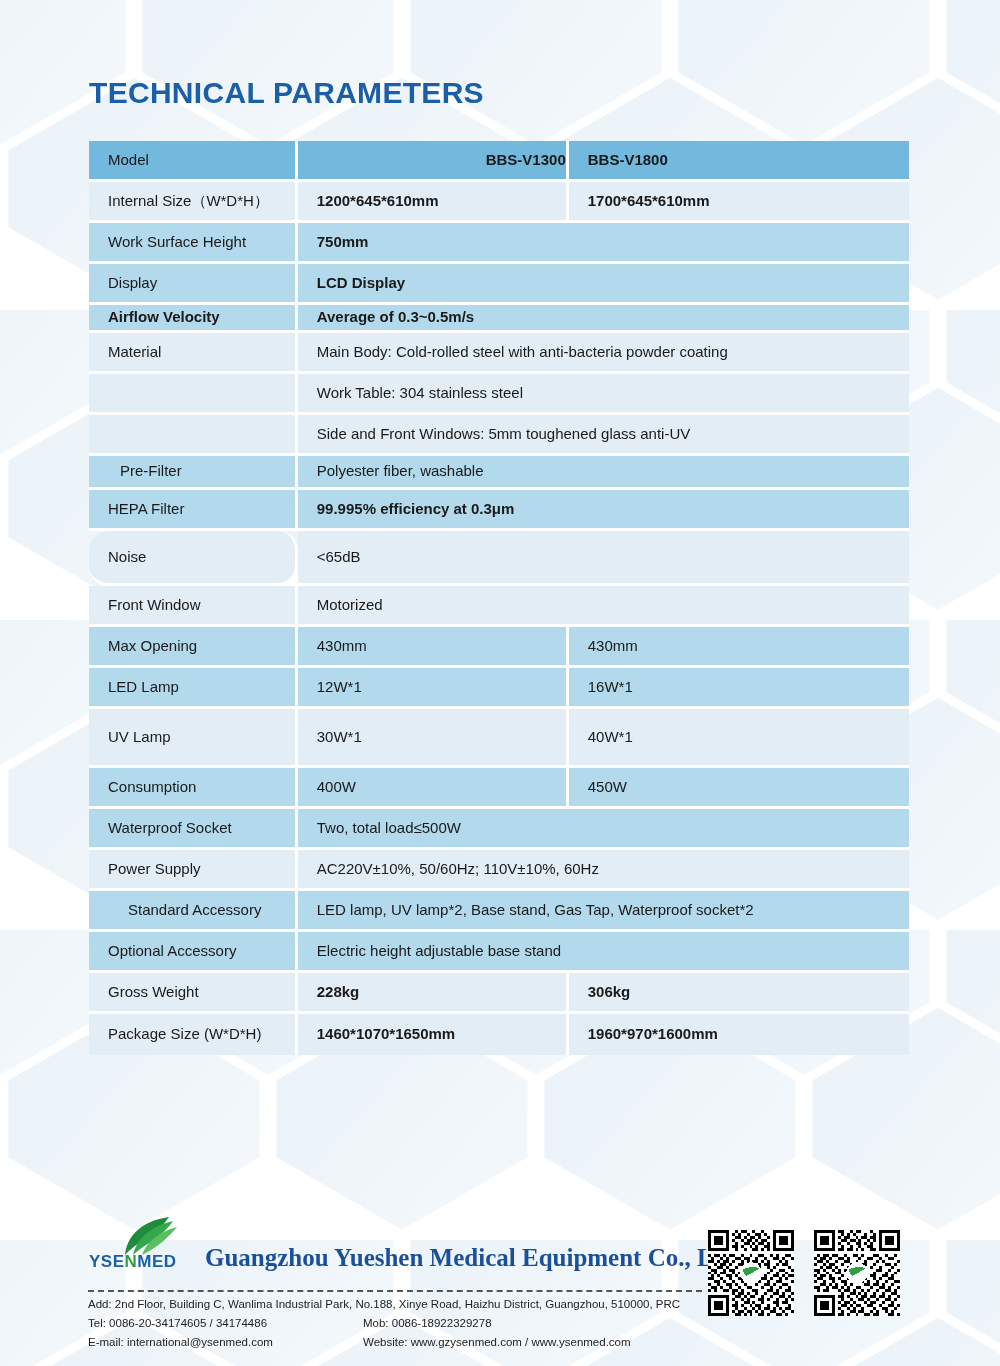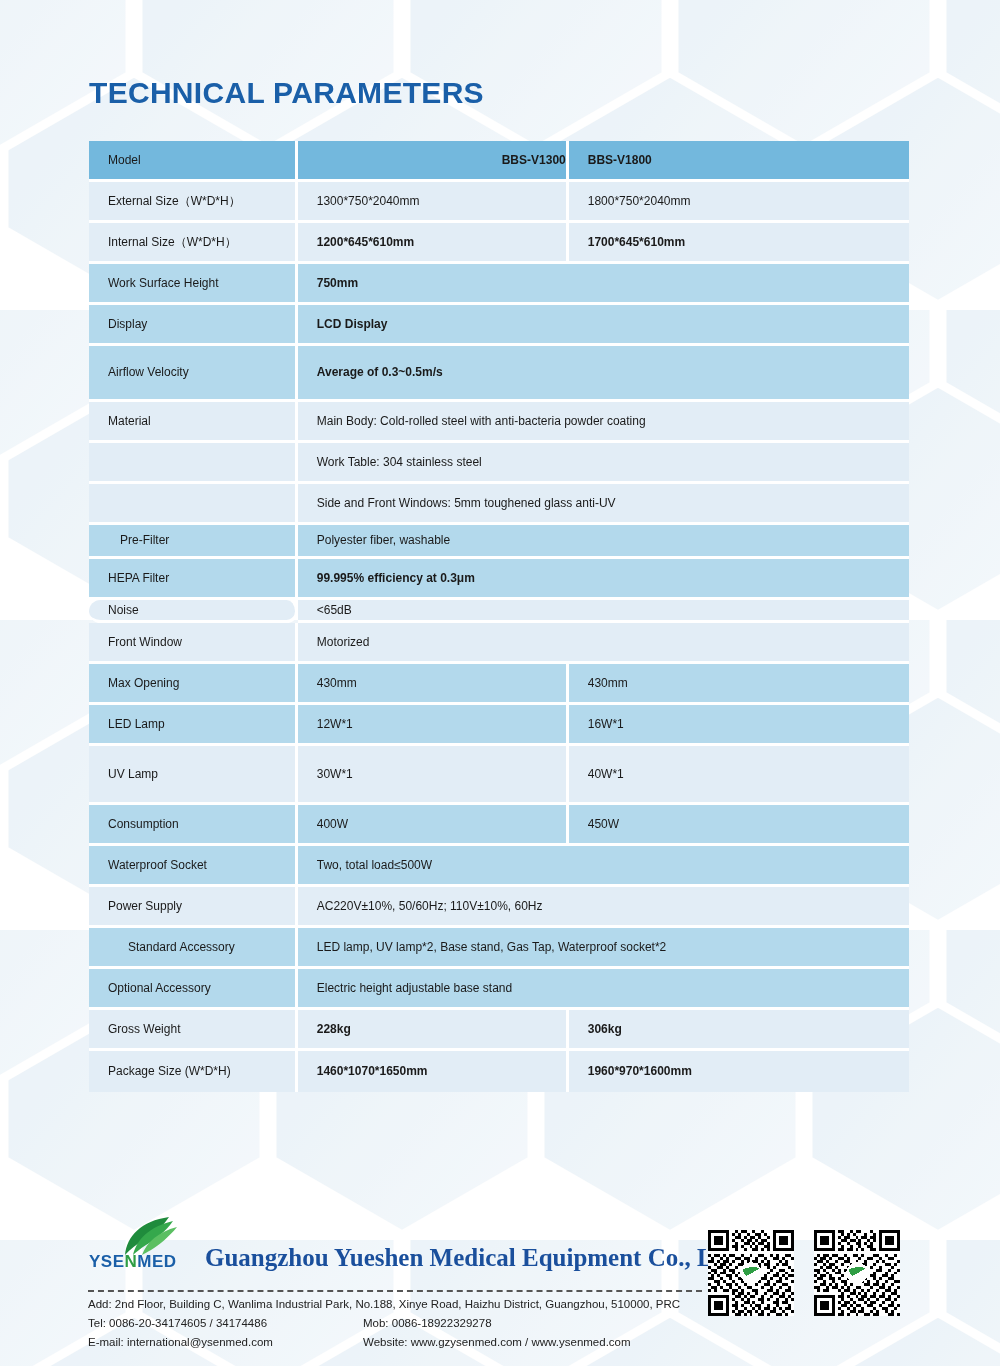--- a/index.html
+++ b/index.html
@@ -29,21 +29,21 @@
   
   .spec-table {
     position:absolute;
     left:89px; top:141px;
     width:820px;
     border-collapse:separate;
     border-spacing:0;
   }
   .spec-table td {
     vertical-align:middle;
-    font-size:12px;
+    font-size:15px;
     color:#1a1a1a;
     padding:0 0 0 19px;
     border-right:3px solid #ffffff;
     border-bottom:3px solid #ffffff;
     line-height:1.35;
   }
   .spec-table td.last-col { border-right:none; }
   .spec-table tr.last-row td { border-bottom:none; }
 
   
@@ -127,39 +127,34 @@
   <div class="title">TECHNICAL PARAMETERS</div>
 
   <table class="spec-table">
     <tbody>
         <tr>
           <td class="hd lbl c-label" style="height: 41px;">Model</td>
           <td class="hd c-v1" style="height: 41px; text-align: right;">BBS-V1300</td>
           <td class="hd c-v2 last-col" style="height: 41px;">BBS-V1800</td>
         </tr>
         <tr>
-          <td class="band-a c-label" style="height: 41px;">External Size（W*D*H）</td>
-          <td class="band-a c-v1">1300*750*2040mm</td>
-          <td class="band-a c-v2 last-col">1800*750*2040mm</td>
-        </tr>
-        <tr>
           <td class="band-a c-label" style="height: 41px;">Internal Size（W*D*H）</td>
           <td class="band-a c-v1 bold">1200*645*610mm</td>
           <td class="band-a c-v2 last-col bold">1700*645*610mm</td>
         </tr>
         <tr>
           <td class="band-b c-label" style="height: 41px;">Work Surface Height</td>
           <td class="band-b last-col bold" colspan="2">750mm</td>
         </tr>
         <tr>
           <td class="band-b c-label" style="height: 41px;">Display</td>
           <td class="band-b last-col bold" colspan="2">LCD Display</td>
         </tr>
         <tr>
-          <td class="band-b c-label" style="height: 56px;">Airflow Velocity</td>
+          <td class="band-b c-label" style="height: 28px; font-weight: bold;">Airflow Velocity</td>
           <td class="band-b last-col bold" colspan="2">Average of 0.3~0.5m/s</td>
         </tr>
         <tr>
           <td class="band-a c-label" style="height: 41px;">Material</td>
           <td class="band-a last-col" colspan="2">Main Body: Cold-rolled steel with anti-bacteria powder coating</td>
         </tr>
         <tr>
           <td class="band-a c-label" style="height: 41px;"></td>
           <td class="band-a last-col" colspan="2">Work Table: 304 stainless steel</td>
         </tr>
@@ -169,21 +164,21 @@
         </tr>
         <tr>
           <td class="band-b c-label" style="height: 34px; padding-left: 31px;">Pre-Filter</td>
           <td class="band-b last-col" colspan="2">Polyester fiber, washable</td>
         </tr>
         <tr>
           <td class="band-b c-label" style="height: 41px;">HEPA Filter</td>
           <td class="band-b last-col bold" colspan="2">99.995% efficiency at 0.3μm</td>
         </tr>
         <tr>
-          <td class="band-a c-label" style="height: 23px; border-radius: 20px;">Noise</td>
+          <td class="band-a c-label" style="height: 55px; border-radius: 20px;">Noise</td>
           <td class="band-a last-col" colspan="2">&lt;65dB</td>
         </tr>
         <tr>
           <td class="band-a c-label" style="height: 41px;">Front Window</td>
           <td class="band-a last-col" colspan="2">Motorized</td>
         </tr>
         <tr>
           <td class="band-b c-label" style="height: 41px;">Max Opening</td>
           <td class="band-b c-v1">430mm</td>
           <td class="band-b c-v2 last-col">430mm</td>

